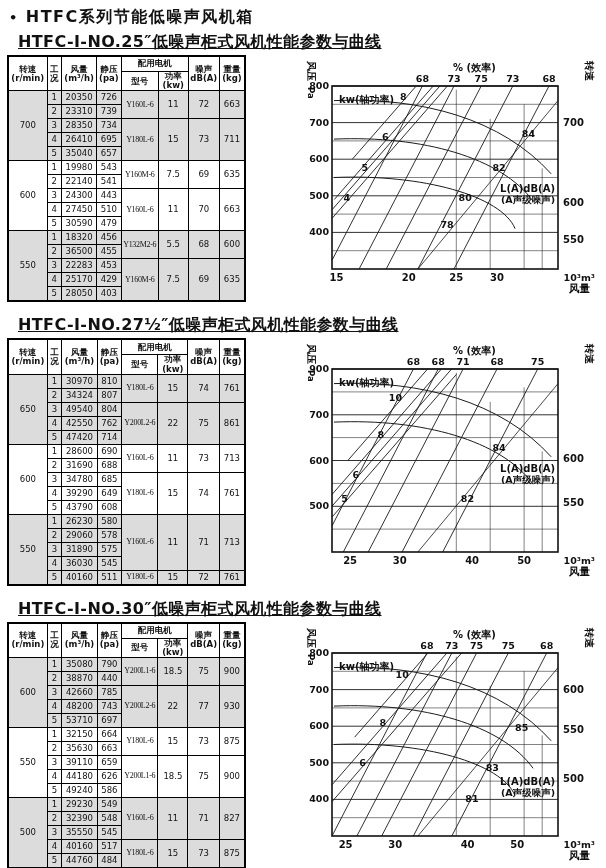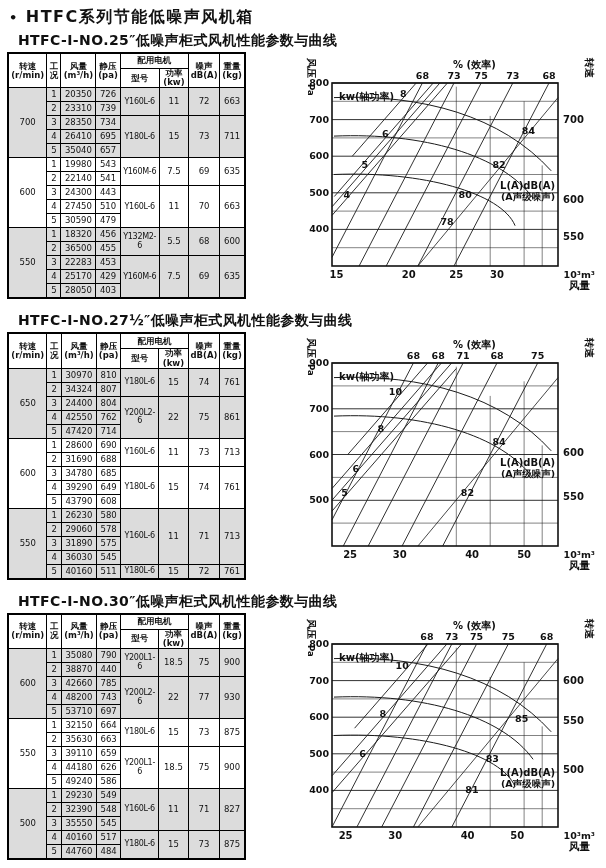--- a/index.html
+++ b/index.html
@@ -1,27 +1,27 @@
 <!DOCTYPE html>
 <html><head>
 <meta charset="utf-8">
 <style>
   html,body{margin:0;padding:0;background:#fff;}
   body{width:606px;height:868px;overflow:hidden;font-family:"DejaVu Sans",sans-serif;color:#111;}
   .page{padding:5px 7px;}
   .main-title{display:flex;align-items:center;gap:7px;font-size:16px;font-weight:700;letter-spacing:1.5px;margin:2px 0 4px 2px;}
   .main-title .bullet{font-size:13px;}
   .section{margin-bottom:13px;}
-  .subtitle{margin:0 0 2px 11px;font-size:14px;font-weight:700;letter-spacing:.4px;}
+  .subtitle{margin:0 0 2px 11px;font-size:16px;font-weight:700;letter-spacing:.4px;text-decoration:underline;}
   .section-row{display:flex;align-items:flex-start;gap:48px;}
   table.spec{border-collapse:collapse;border:2px solid #000;table-layout:fixed;background:#fff;}
   table.spec th,table.spec td{border:1px solid #000;font-size:8.5px;text-align:center;vertical-align:middle;padding:0 1px;height:13px;line-height:1.08;overflow:hidden;}
   table.spec thead th{height:14px;font-weight:700;}
   table.spec thead div{font-size:8.5px;}
-  table.spec td.model{font-size:8px;letter-spacing:-.3px;}
+  table.spec td.model{font-size:8px;letter-spacing:-.3px;font-family:Liberation Serif, serif;}
   tr.shaded td{background:#dcdcdc;}
   svg.chart{margin-left:5px;margin-top:1px;flex:0 0 auto;}
   svg.chart text{font-family:"DejaVu Sans",sans-serif;}
 </style>
 </head>
 <body>
 
 <div class="page">
   <div class="main-title">
     <span class="bullet">•</span>
@@ -317,21 +317,21 @@
                 <td rowspan="2">74</td>
                 <td rowspan="2">761</td>
               </tr>
               <tr class="shaded">
                 <td>2</td>
                 <td>34324</td>
                 <td>807</td>
               </tr>
               <tr class="shaded">
                 <td>3</td>
-                <td>24400</td>
+                <td>49540</td>
                 <td>804</td>
                 <td rowspan="3" class="model">Y200L2-6</td>
                 <td rowspan="3">22</td>
                 <td rowspan="3">75</td>
                 <td rowspan="3">861</td>
               </tr>
               <tr class="shaded">
                 <td>4</td>
                 <td>42550</td>
                 <td>762</td>

